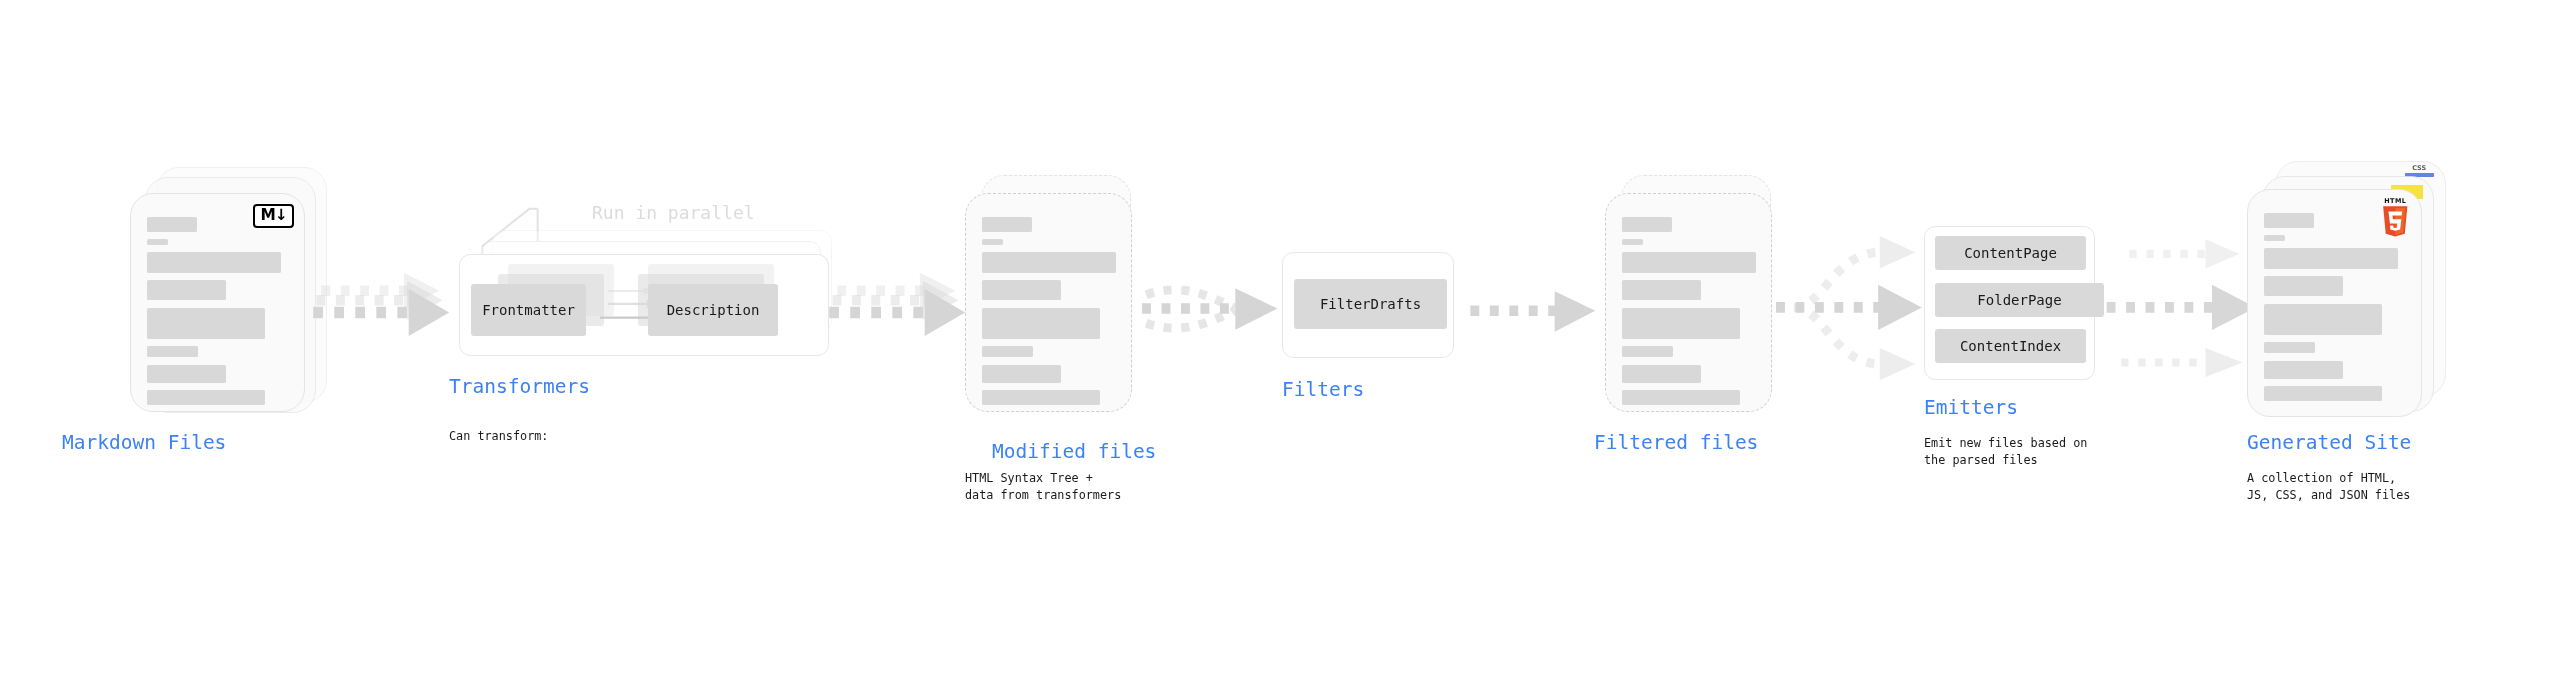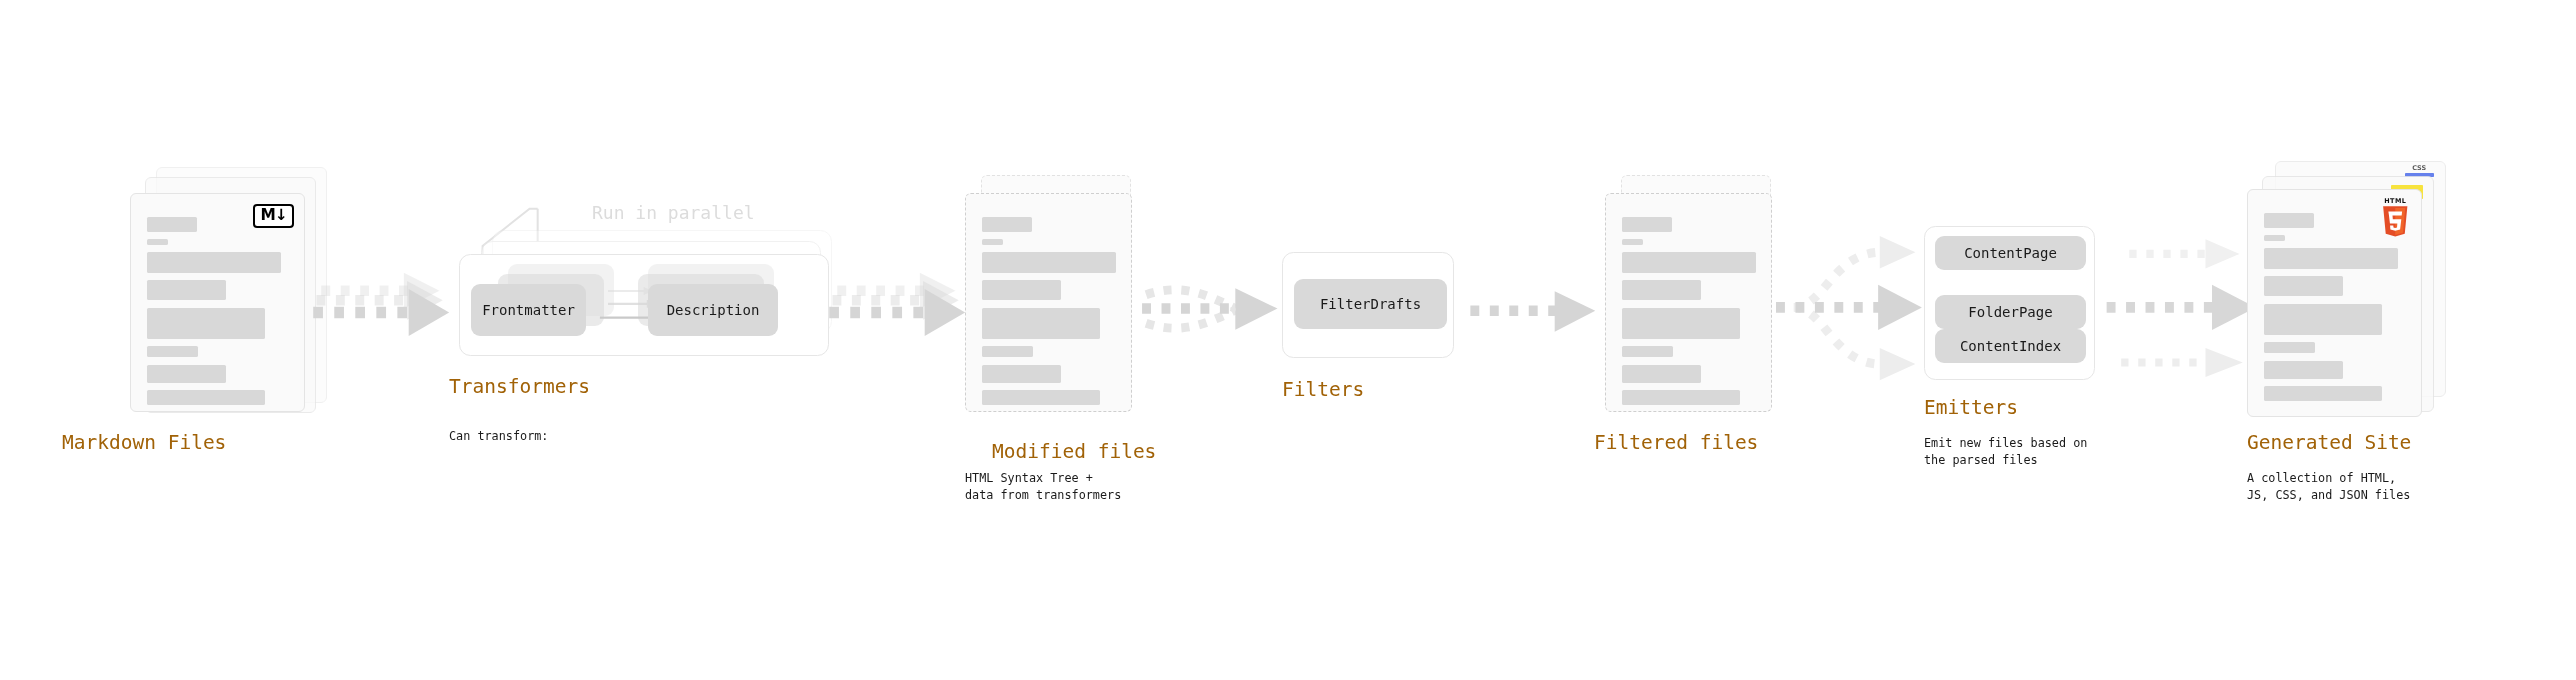--- a/index.html
+++ b/index.html
@@ -7,21 +7,21 @@
     width: 2576px; height: 681px;
     background: #ffffff;
     font-family: "DejaVu Sans Mono", "Liberation Mono", monospace;
     overflow: hidden;
   }
   .stage { position: relative; width: 2576px; height: 681px; background: #fff; }
 
   
   .filecard {
     position: absolute;
-    border-radius: 6px;
+    border-radius: 23px;
     background: #fafafa;
     border: 1.6px solid #e4e4e4;
   }
   .filecard.dashed { background: #fafafa; border: 1.6px dashed #cfcfcf; }
   .filecard .bars { position: absolute; left: 16.3px; top: 23px; right: 14.6px; }
   .bar { background: #d8d8d8; border-radius: 1.6px; margin-bottom: 7.3px; }
 
   
   .md-badge {
     position: absolute; right: 9.8px; top: 9.8px;
@@ -51,33 +51,33 @@
   
   .groupbox {
     position: absolute;
     border: 1.6px solid #e6e6e6;
     border-radius: 11.4px;
     background: #fff;
   }
   .chip {
     position: absolute;
     background: #d9d9d9;
-    border-radius: 9px;
+    border-radius: 3px;
     display: flex; align-items: center; justify-content: center;
     color: #1a1a1a;
     font-family: "DejaVu Sans Mono", "Liberation Mono", monospace;
     font-size: 14px;
     white-space: nowrap;
   }
 
   
   .stage-title {
     position: absolute;
     font-family: "DejaVu Sans Mono", "Liberation Mono", monospace;
-    font-size: 19.5px; color: #a16207; white-space: nowrap;
+    font-size: 19.5px; color: #3b82f6; white-space: nowrap;
   }
   .stage-desc {
     position: absolute;
     font-family: "DejaVu Sans Mono", "Liberation Mono", monospace;
     font-size: 11.8px; line-height: 1.45; color: #1a1a1a; white-space: pre-line;
   }
   .stage-desc .lead { display: block; }
   .stage-desc ul { list-style: none; margin-top: 1.6px; }
   .stage-desc li { padding-left: 11.4px; position: relative; }
   .stage-desc li::before {
@@ -245,21 +245,21 @@
     </g>
     <polygon points="128,138 172,158 128,178" fill="#ededed"></polygon>
     <g fill="none" stroke="#d5d5d5" stroke-width="13" stroke-dasharray="11 13">
       <path d="M0 88 H130"></path>
     </g>
     <polygon points="126,60 180,88 126,116" fill="#d5d5d5"></polygon>
   </svg>
 
   <div class="groupbox" style="left:1924px; top:226px; width:171px; height:154px;"></div>
   <div class="chip" style="left:1935px; top:236px; width:151px; height:34px;">ContentPage</div>
-  <div class="chip" style="left:1935px; top:295px; width:151px; height:34px;">FolderPage</div>
+  <div class="chip" style="left:1935px; top:283px; width:169px; height:34px;">FolderPage</div>
   <div class="chip" style="left:1935px; top:329px; width:151px; height:34px;">ContentIndex</div>
   <div class="stage-title" style="left:1924px; top:396px;">Emitters</div>
   <div class="stage-desc" style="left:1924px; top:435px; width:260px;">Emit new files based on
 the parsed files</div>
 
   <svg style="left:2105px; top:236px;" width="154" height="146" viewBox="0 0 190 180">
     <g fill="none" stroke="#f0f0f0" stroke-width="10" stroke-dasharray="9 12">
       <path d="M30 22 H128"></path>
     </g>
     <polygon points="124,4 166,22 124,40" fill="#f0f0f0"></polygon>

